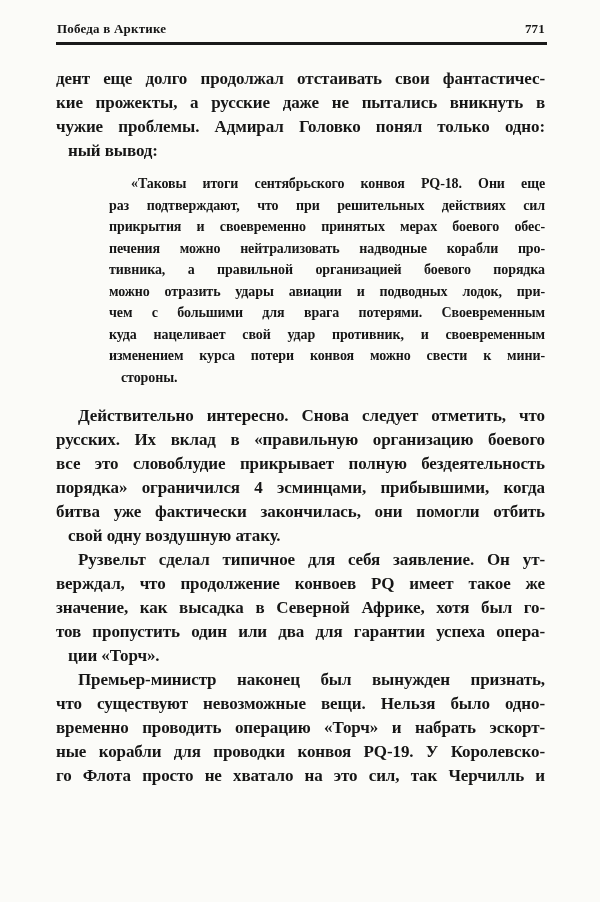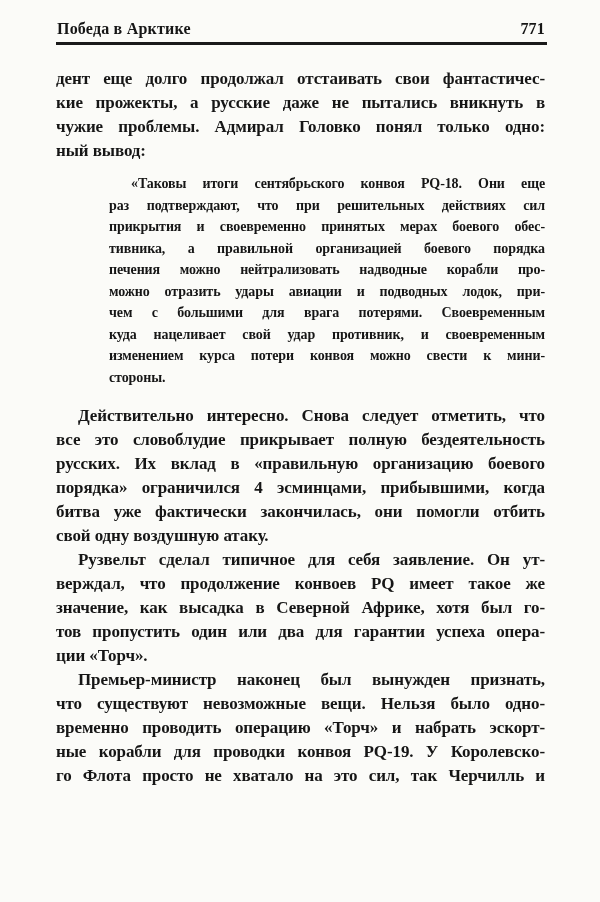--- a/index.html
+++ b/index.html
@@ -19,21 +19,21 @@
     background:var(--paper);
     color:var(--ink);
     font-weight:bold;
     overflow:hidden;
   }
   .running-header{
     display:flex;
     justify-content:space-between;
     align-items:flex-end;
     margin:19px 55px 0 57px;
-    font-size:16px;
+    font-size:13px;
     line-height:19px;
     letter-spacing:.2px;
   }
   .header-rule{
     height:3px;
     background:#1a1a1a;
     margin:4px 53px 0 56px;
   }
   .page-body{
     margin:22px 55px 0 56px;
@@ -41,20 +41,21 @@
     line-height:24px;
     letter-spacing:-0.1px;
   }
   .para .line{
     text-align:justify;
     text-align-last:justify;
   }
   
   .para.end .line.last-line{
     text-align-last:left;
+    margin-left:12px;
   }
   
   .para.indent .line:first-child{
     text-indent:22px;
   }
   .quote-block{
     margin:10px 0 0 53px;
     font-size:14px;
     line-height:21.5px;
   }
@@ -81,34 +82,34 @@
         <div class="line">кие прожекты, а русские даже не пытались вникнуть в</div>
         <div class="line">чужие проблемы. Адмирал Головко понял только одно:</div>
         <div class="line last-line">ный вывод:</div>
       </div>
 
     <div class="quote-block">
       <div class="para end indent">
           <div class="line">«Таковы итоги сентябрьского конвоя PQ-18. Они еще</div>
           <div class="line">раз подтверждают, что при решительных действиях сил</div>
           <div class="line">прикрытия и своевременно принятых мерах боевого обес-</div>
+          <div class="line">печения можно нейтрализовать надводные корабли про-</div>
           <div class="line">тивника, а правильной организацией боевого порядка</div>
-          <div class="line">печения можно нейтрализовать надводные корабли про-</div>
           <div class="line">можно отразить удары авиации и подводных лодок, при-</div>
           <div class="line">чем с большими для врага потерями. Своевременным</div>
           <div class="line">куда нацеливает свой удар противник, и своевременным</div>
           <div class="line">изменением курса потери конвоя можно свести к мини-</div>
           <div class="line last-line">стороны.</div>
         </div>
     </div>
 
     <div class="para end indent para-gap">
         <div class="line">Действительно интересно. Снова следует отметить, что</div>
+        <div class="line">русских. Их вклад в «правильную организацию боевого</div>
         <div class="line">все это словоблудие прикрывает полную бездеятельность</div>
-        <div class="line">русских. Их вклад в «правильную организацию боевого</div>
         <div class="line">порядка» ограничился 4 эсминцами, прибывшими, когда</div>
         <div class="line">битва уже фактически закончилась, они помогли отбить</div>
         <div class="line last-line">свой одну воздушную атаку.</div>
       </div>
 
     <div class="para end indent">
         <div class="line">Рузвельт сделал типичное для себя заявление. Он ут-</div>
         <div class="line">верждал, что продолжение конвоев PQ имеет такое же</div>
         <div class="line">значение, как высадка в Северной Африке, хотя был го-</div>
         <div class="line">тов пропустить один или два для гарантии успеха опера-</div>

